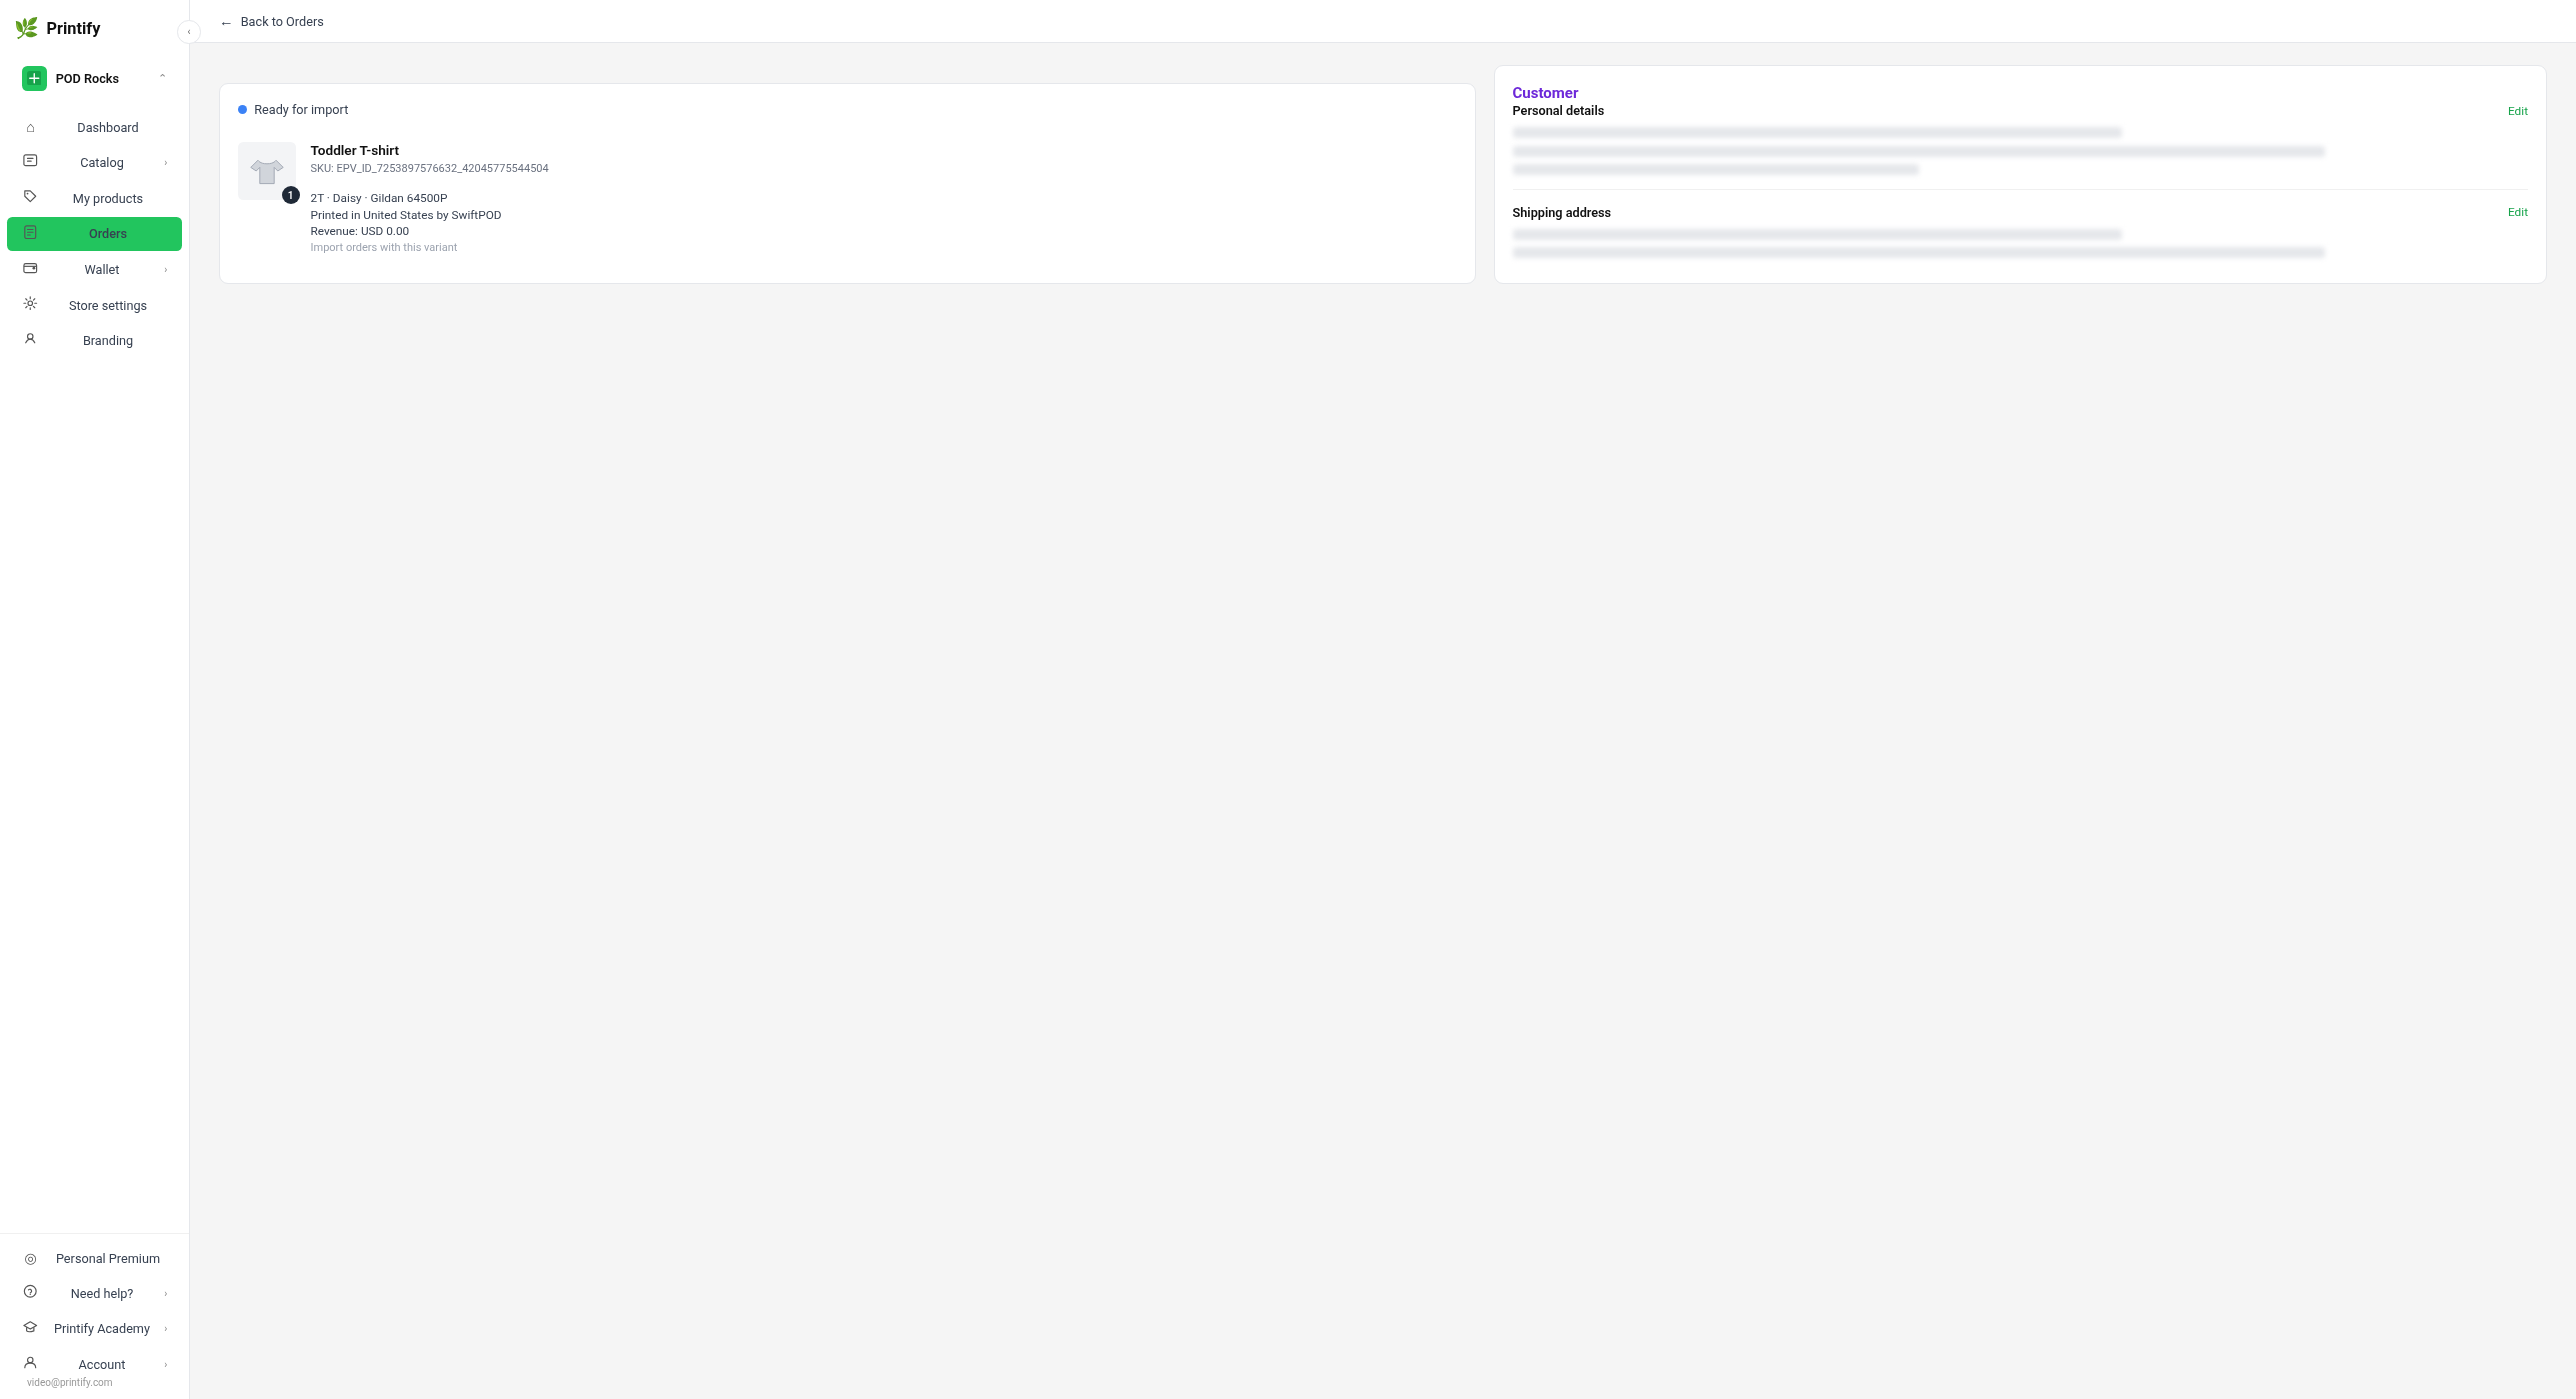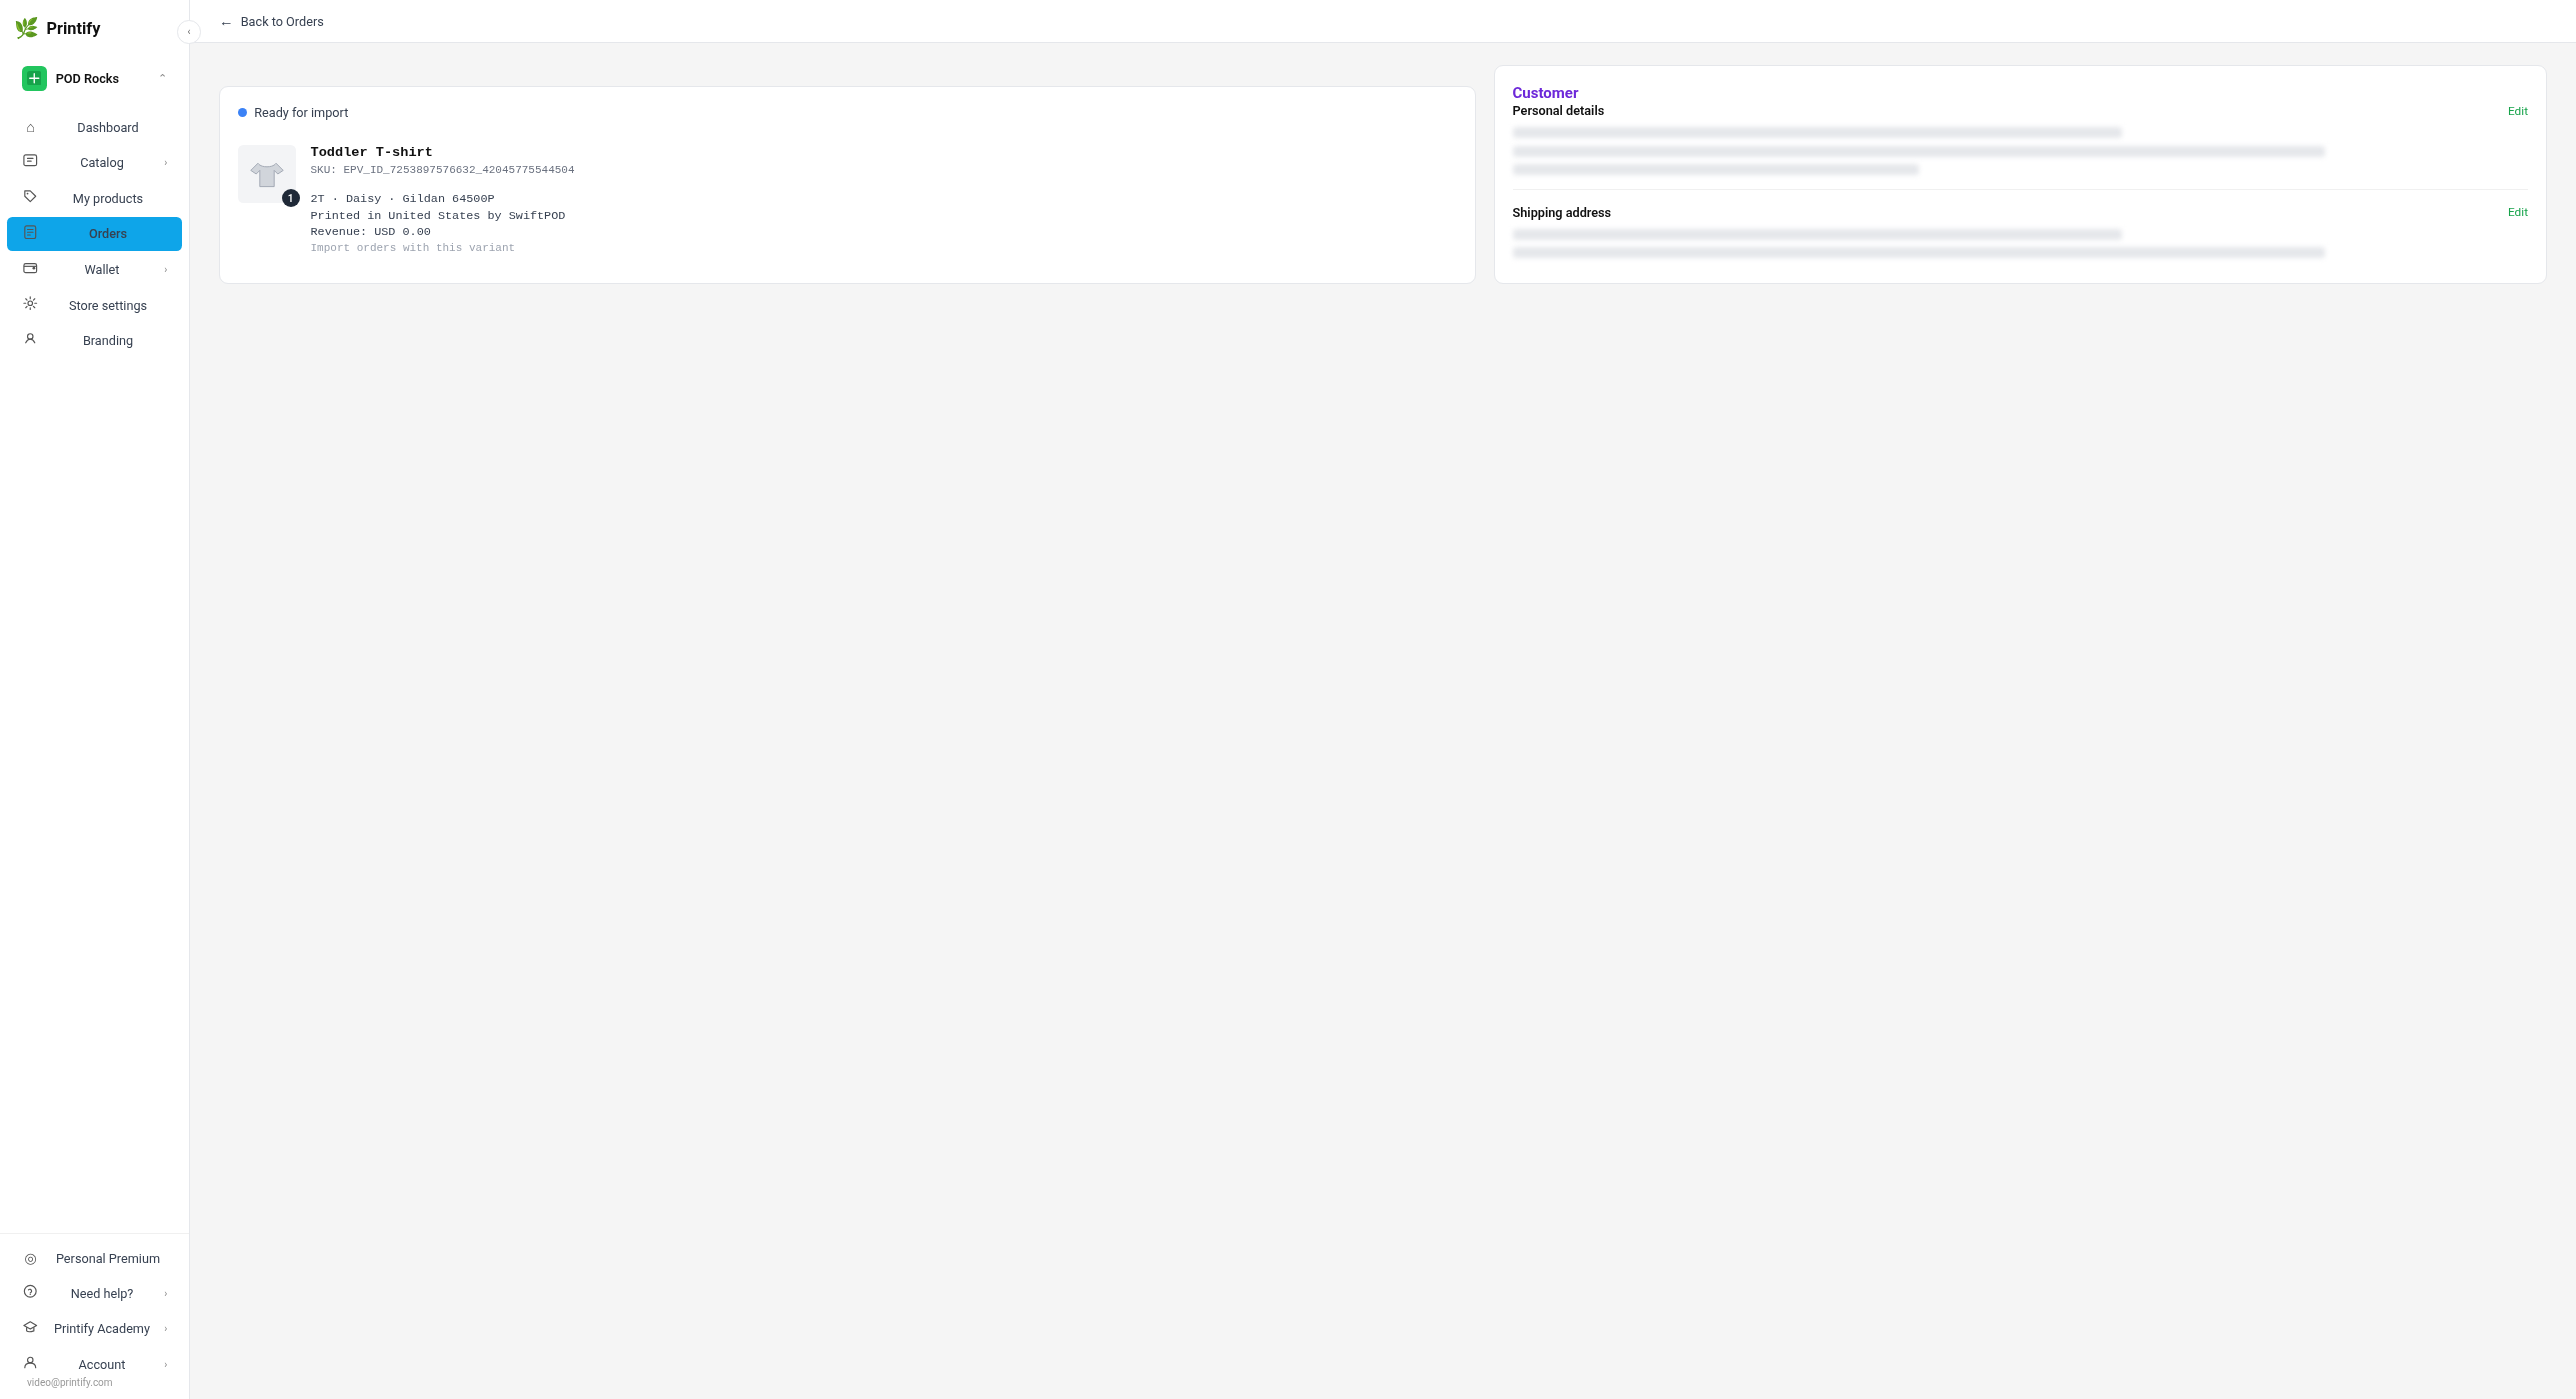--- a/index.html
+++ b/index.html
@@ -86,21 +86,21 @@
       align-items: center;
       gap: 9px;
       padding: 8.1px 14.5px;
       cursor: pointer;
       color: #374151;
       font-size: 12.7px;
       border-radius: 5.4px;
       margin: 0.9px 7.2px;
       text-decoration: none;
     }
-    .nav-item.active { background: #0ea5e9; font-weight: 500; }
+    .nav-item.active { background: #22c55e; font-weight: 500; }
     .nav-icon { font-size: 14.5px; width: 18px; text-align: center; color: #555; }
     .nav-label { flex: 1; text-align: center; }
     .nav-chevron { color: #888; font-size: 10px; }
 
     .sidebar-bottom {
       padding: 7.2px 0;
       border-top: 0.9px solid #f0f0f0;
     }
     .sidebar-bottom .nav-item { color: #374151; }
     .account-email { font-size: 10px; color: #999; margin-left: 27px; margin-top: -5.4px; padding-bottom: 3.6px; }
@@ -254,21 +254,21 @@
       height: 18px;
       background: #1f2937;
       border-radius: 50%;
       display: flex;
       align-items: center;
       justify-content: center;
       color: #fff;
       font-size: 10px;
       font-weight: 600;
     }
-    .product-info { flex: 1; font-family: Liberation Mono, monospace; }
+    .product-info { flex: 1; }
     .product-name {
       font-size: 13.6px;
       font-weight: 600;
       color: #111;
       margin-bottom: 3.6px;
     }
     .product-sku {
       font-size: 11px;
       color: #6b7280;
       margin-bottom: 16px;

